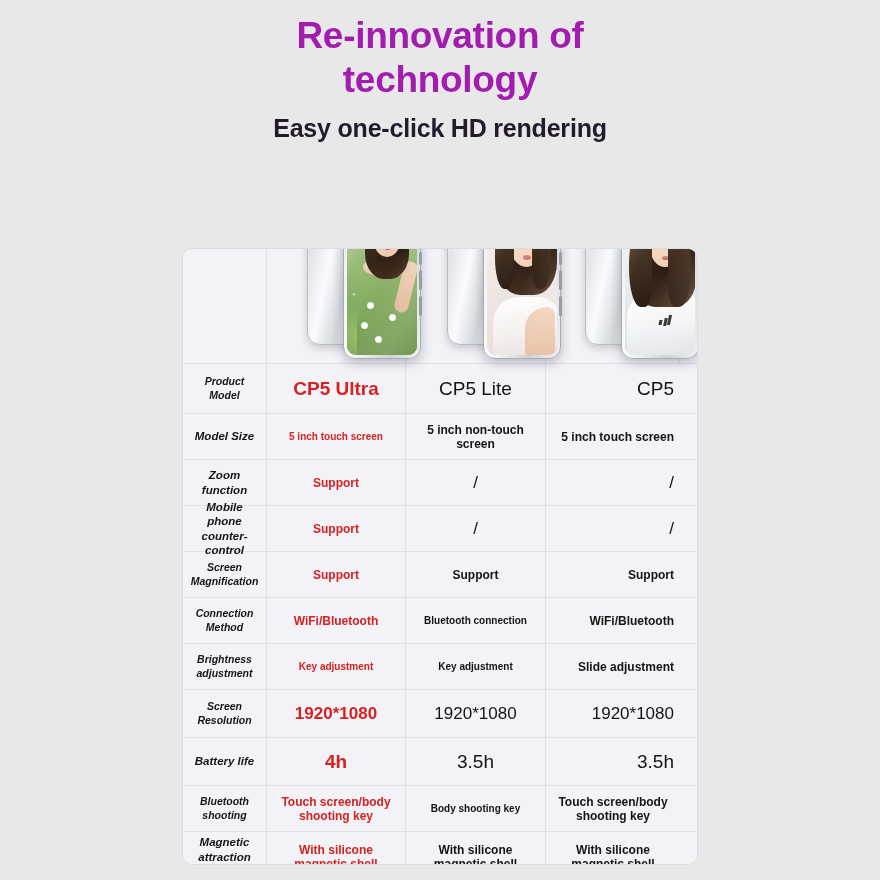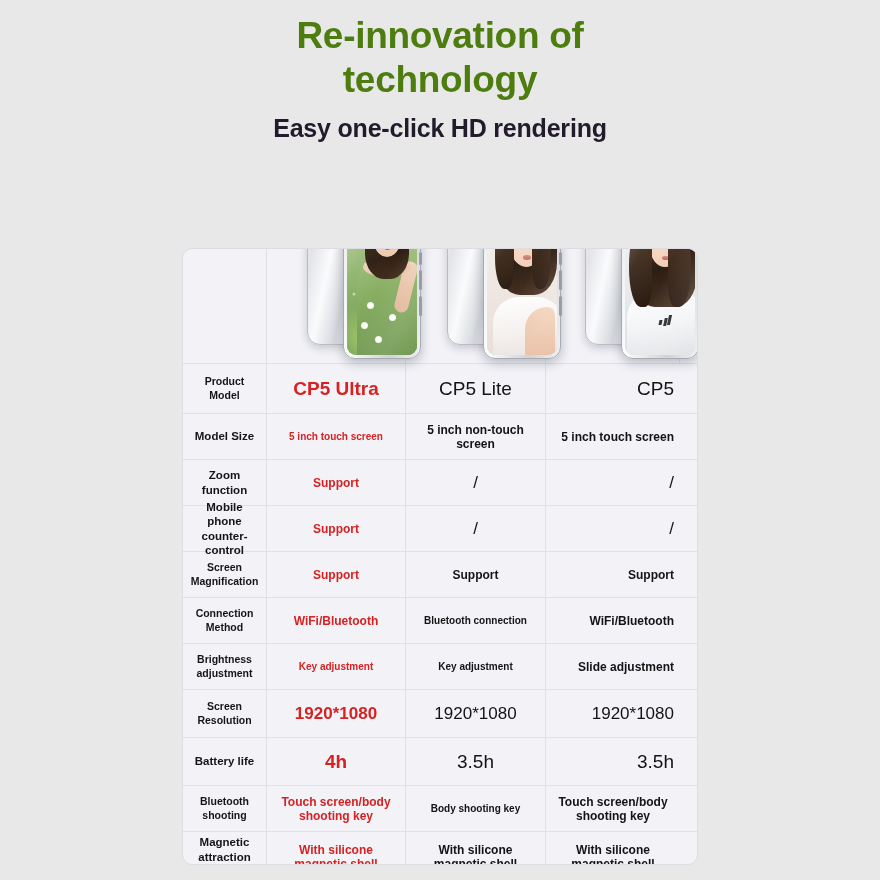--- a/index.html
+++ b/index.html
@@ -18,21 +18,21 @@
   
   #header {
     width: 100%;
     padding-top: 14px;
     text-align: center;
   }
   #main-title {
     font-size: 37px;
     font-weight: bold;
     line-height: 1.18;
-    color: #4d7c0f;
+    color: #a21caf;
     letter-spacing: -0.3px;
     width: 330px;
     margin: 0 auto;
     text-align: center;
   }
   #sub-title {
     font-size: 25px;
     font-weight: bold;
     color: #211b2b;
     margin-top: 13px;
@@ -64,21 +64,21 @@
     box-sizing: border-box;
     display: flex;
     align-items: center;
     justify-content: center;
     text-align: center;
     padding: 2px 6px;
     border-right: 1px solid #e0e0e6;
   }
   .tcell:last-child { border-right: none; justify-content: flex-end; }
 
-  .c-label { width: 84px; }
+  .c-label { width: 84px; font-style: italic; }
   .c-a     { width: 139px; text-align: center; }
   .c-b     { width: 140px; }
   .c-c     { width: 134px; }
 
   
   .lbl {
     font-size: 10.5px;
     font-weight: bold;
     color: #151515;
     line-height: 1.25;

